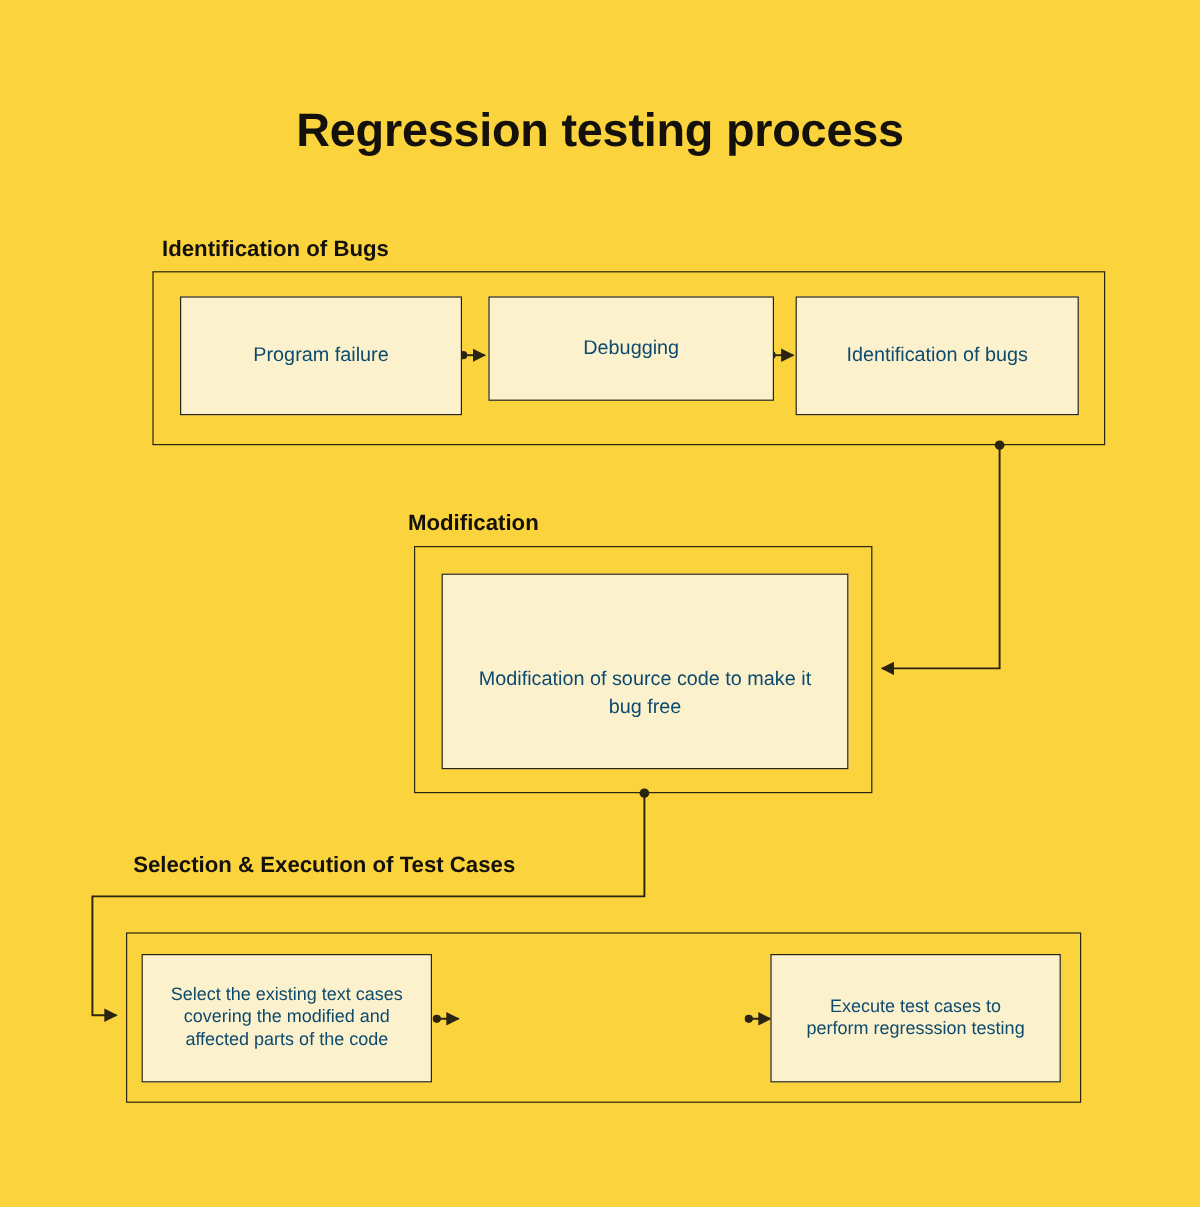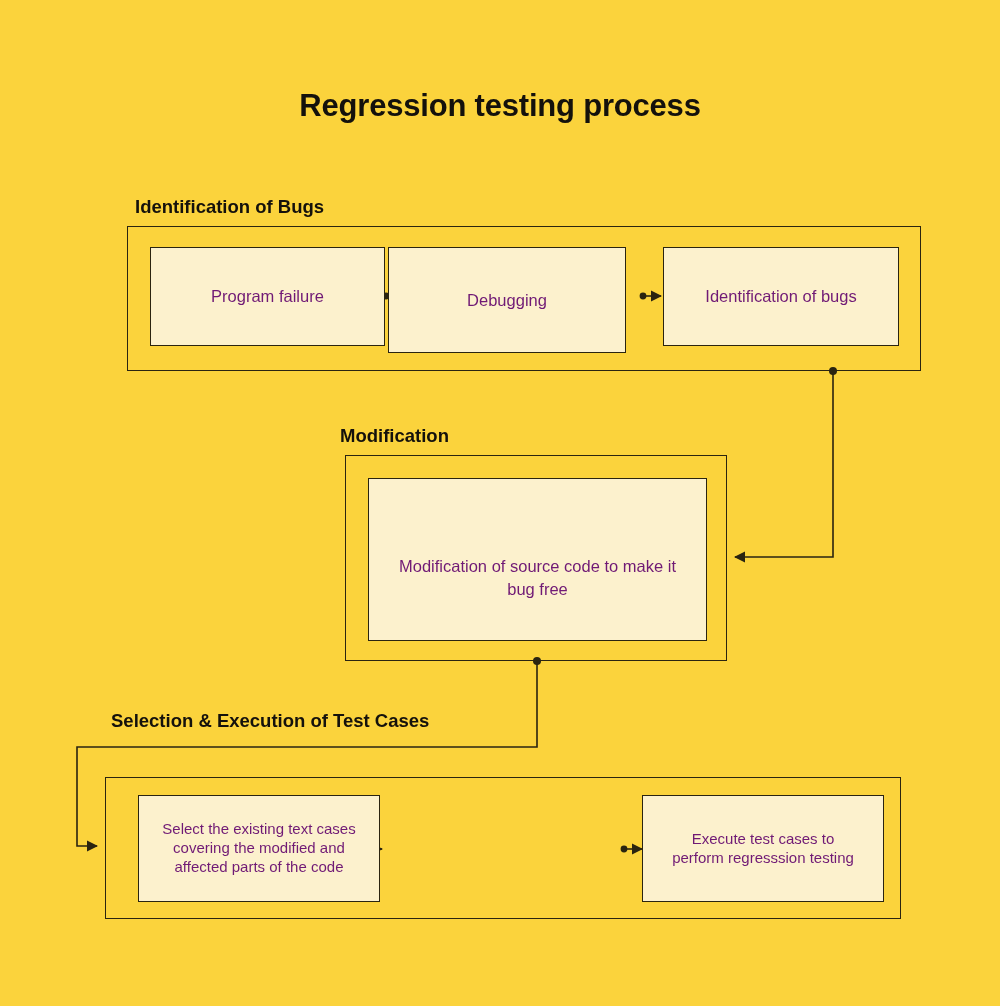--- a/index.html
+++ b/index.html
@@ -18,21 +18,21 @@
     overflow: hidden;
   }
 
   
   .title {
     position: absolute;
     left: 0;
     top: 88px;
     width: 1000px;
     text-align: center;
-    font-size: 31px;
+    font-size: 39px;
     font-weight: bold;
     color: #14110c;
     letter-spacing: -0.2px;
   }
 
   
   .group {
     position: absolute;
     border: 1.6px solid #2a2410;
     background: transparent;
@@ -52,21 +52,21 @@
   
   .box {
     position: absolute;
     box-sizing: border-box;
     background: #fcf1cd;
     border: 1.5px solid #2a2410;
     display: flex;
     align-items: center;
     justify-content: center;
     text-align: center;
-    color: #701a75;
+    color: #0c4a6e;
     padding: 4px 8px;
   }
   .box-text {
     font-size: 16.5px;
     line-height: 1.34;
   }
   .box-text.small {
     font-size: 15px;
     line-height: 1.25;
   }
@@ -126,39 +126,39 @@
     </g>
   </svg>
 
   <div class="group" style="left:127px; top:226px; width:794px; height:145px;"></div>
   <div class="group-label" style="left:131px; top:198px;">Identification of Bugs</div>
 
   <div class="box" style="left:150px; top:247px; width:235px; height:99px;">
     <span class="box-text">Program failure</span>
   </div>
 
-  <div class="box" style="left:388px; top:247px; width:238px; height:106px;">
+  <div class="box" style="left:407px; top:247px; width:238px; height:87px;">
     <span class="box-text">Debugging</span>
   </div>
 
   <div class="box" style="left:663px; top:247px; width:236px; height:99px;">
     <span class="box-text" style="max-width:160px; display:inline-block;">Identification of bugs</span>
   </div>
 
   <div class="group" style="left:345px; top:455px; width:382px; height:206px;"></div>
   <div class="group-label" style="left:336px; top:427px;">Modification</div>
 
   <div class="box" style="left:368px; top:478px; width:339px; height:163px;">
     <span class="box-text" style="max-width:300px; display:inline-block;margin-top:36px;">Modification of source code to make it bug free</span>
   </div>
 
   <div class="group" style="left:105px; top:777px; width:796px; height:142px;"></div>
   <div class="group-label" style="left:107px; top:712px;">Selection &amp; Execution of Test Cases</div>
 
-  <div class="box" style="left:138px; top:795px; width:242px; height:107px;">
+  <div class="box" style="left:118px; top:795px; width:242px; height:107px;">
     <span class="box-text small" style="max-width:215px; display:inline-block;">Select the existing text cases covering the modified and affected parts of the code</span>
   </div>
 
 
   <div class="box" style="left:642px; top:795px; width:242px; height:107px;">
     <span class="box-text small" style="max-width:195px; display:inline-block;">Execute test cases to perform regresssion testing</span>
   </div>
 
 </div>
 

